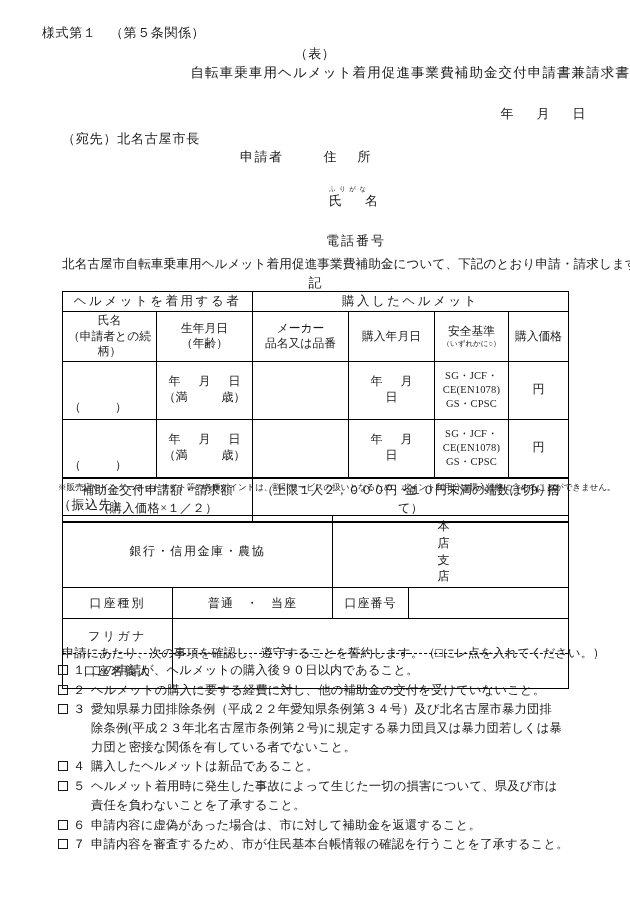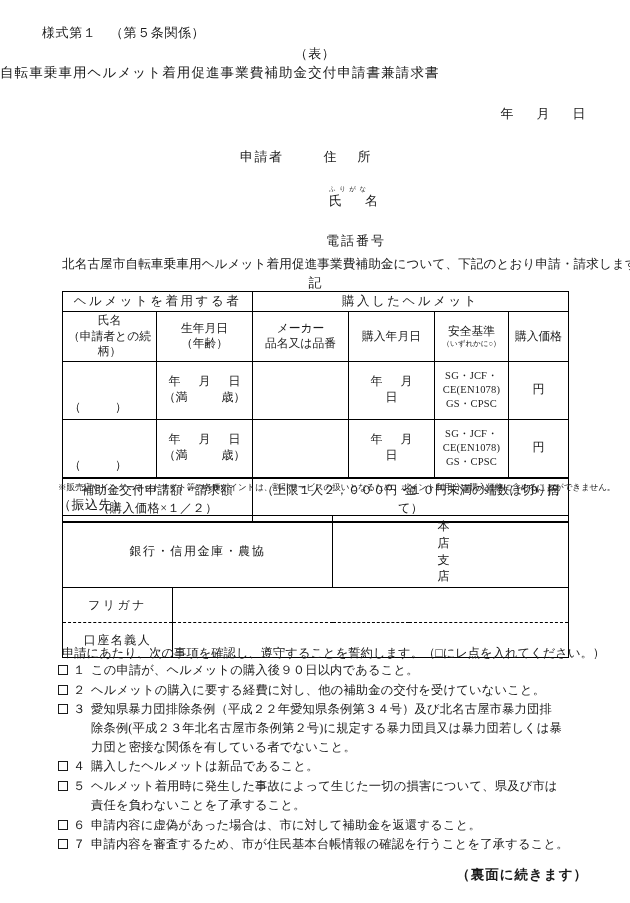--- a/index.html
+++ b/index.html
@@ -40,21 +40,21 @@
     top: 45px;
     text-align: center;
     font-size: 13px;
     letter-spacing: 0.6px;
   }
   .hdr-title {
     position: absolute;
     left: 0;
     right: 0;
     top: 64px;
-    text-align: left;
+    text-align: right;
     font-size: 13.5px;
     letter-spacing: 1.1px;
   }
   .hdr-date {
     position: absolute;
     left: 0;
     right: 44px;
     top: 105px;
     text-align: right;
     font-size: 13px;
@@ -329,20 +329,21 @@
 <div class="page">
 
   <div class="hdr-form-no">様式第１　（第５条関係）</div>
   <div class="hdr-omote">（表）</div>
   <div class="hdr-title">自転車乗車用ヘルメット着用促進事業費補助金交付申請書兼請求書</div>
 
   <div class="hdr-date">
     <span>年</span><span>月</span><span class="last">日</span>
   </div>
 
+  <div class="hdr-addressee">（宛先）北名古屋市長</div>
 
   <div class="hdr-applicant">
     <span>申請者</span><span class="lbl-addr">住　所</span>
   </div>
 
   <div class="ruby-wrap">
     <span class="ruby-top">ふりがな</span>
     <span class="ruby-base">氏　名</span>
   </div>
 
@@ -461,20 +462,28 @@
       <tr>
         <td class="bank-name-cell" colspan="2">
           <span>銀行・信用金庫・農協</span>
         </td>
         <td class="branch-cell" colspan="2">
           <span><i>本　店</i></span>
           <span><i>支　店</i></span>
         </td>
       </tr>
       <tr>
+        <td class="acct-type-label">口座種別</td>
+        <td class="acct-type-val">
+          <em>普通</em><span>・</span><em>当座</em>
+        </td>
+        <td class="acct-no-label">口座番号</td>
+        <td></td>
+      </tr>
+      <tr>
         <td class="furigana-cell">フリガナ</td>
         <td class="furigana-blank" colspan="3"></td>
       </tr>
       <tr>
         <td class="holder-cell">口座名義人</td>
         <td class="holder-blank" colspan="3"></td>
       </tr>
     </tbody>
   </table>
 
@@ -536,15 +545,14 @@
     <div class="pledge-item">
       <div class="pledge-box"></div>
       <div class="pledge-num">７</div>
       <div class="pledge-text">
         <span class="ln">申請内容を審査するため、市が住民基本台帳情報の確認を行うことを了承すること。</span>
       </div>
     </div>
 
   </div>
 
-  <div class="continued">（裏面に続きます）</div>
 
 </div>
 
 </body></html>

